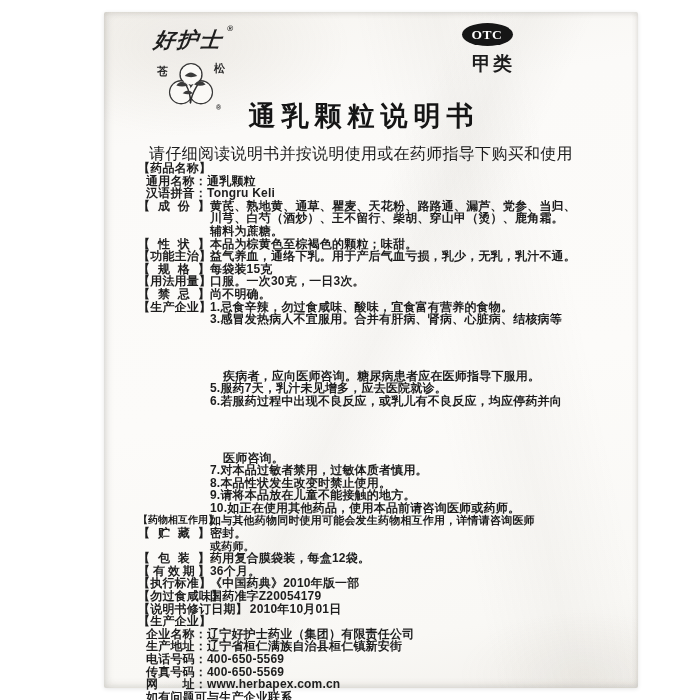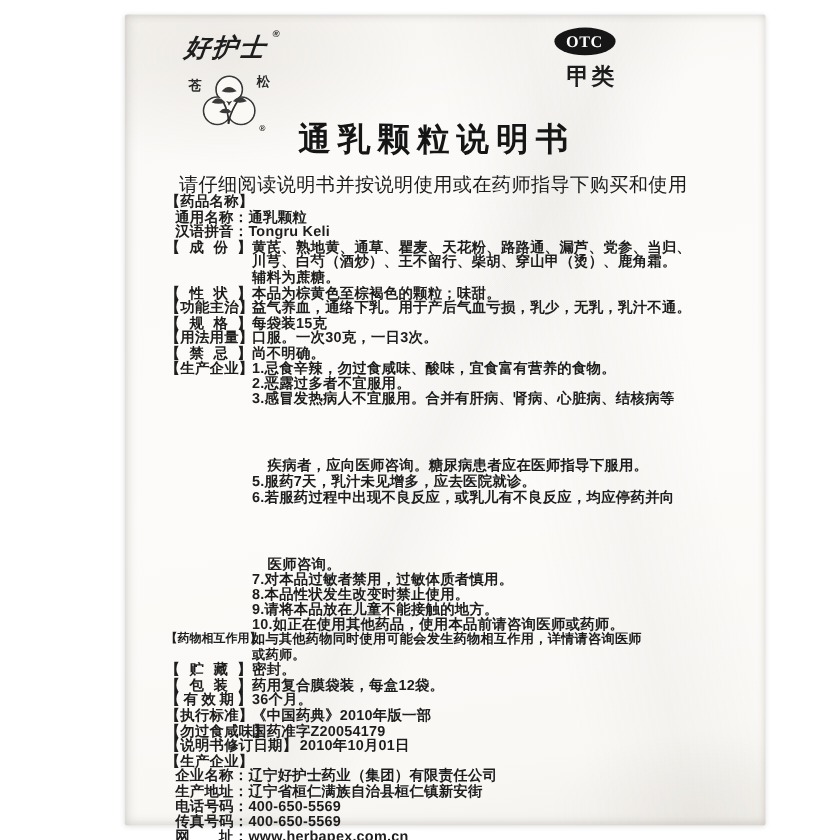--- a/index.html
+++ b/index.html
@@ -131,33 +131,32 @@
         <div class="row ind1"><span class="txt">汉语拼音：Tongru Keli</span></div>
         <div class="row"><span class="lbl">【成份】</span><span class="txt">黄芪、熟地黄、通草、瞿麦、天花粉、路路通、漏芦、党参、当归、</span></div>
         <div class="row ind2"><span class="txt">川芎、白芍（酒炒）、王不留行、柴胡、穿山甲（烫）、鹿角霜。</span></div>
         <div class="row ind2"><span class="txt">辅料为蔗糖。</span></div>
         <div class="row"><span class="lbl">【性状】</span><span class="txt">本品为棕黄色至棕褐色的颗粒；味甜。</span></div>
         <div class="row"><span class="lbl">【功能主治】</span><span class="txt">益气养血，通络下乳。用于产后气血亏损，乳少，无乳，乳汁不通。</span></div>
         <div class="row"><span class="lbl">【规格】</span><span class="txt">每袋装15克</span></div>
         <div class="row"><span class="lbl">【用法用量】</span><span class="txt">口服。一次30克，一日3次。</span></div>
         <div class="row"><span class="lbl">【禁忌】</span><span class="txt">尚不明确。</span></div>
         <div class="row"><span class="lbl">【生产企业】</span><span class="txt">1.忌食辛辣，勿过食咸味、酸味，宜食富有营养的食物。</span></div>
-        <div class="row ind2"><span class="txt">2.恶露过多者不宜服用。</span></div>
         <div class="row ind2"><span class="txt">3.感冒发热病人不宜服用。合并有肝病、肾病、心脏病、结核病等</span></div>
         <div class="row ind3"><span class="txt">疾病者，应向医师咨询。糖尿病患者应在医师指导下服用。</span></div>
         <div class="row ind2"><span class="txt">5.服药7天，乳汁未见增多，应去医院就诊。</span></div>
         <div class="row ind2"><span class="txt">6.若服药过程中出现不良反应，或乳儿有不良反应，均应停药并向</span></div>
         <div class="row ind3"><span class="txt">医师咨询。</span></div>
         <div class="row ind2"><span class="txt">7.对本品过敏者禁用，过敏体质者慎用。</span></div>
         <div class="row ind2"><span class="txt">8.本品性状发生改变时禁止使用。</span></div>
         <div class="row ind2"><span class="txt">9.请将本品放在儿童不能接触的地方。</span></div>
         <div class="row ind2"><span class="txt">10.如正在使用其他药品，使用本品前请咨询医师或药师。</span></div>
         <div class="row small-row"><span class="lbl condensed">【药物相互作用】</span><span class="txt">如与其他药物同时使用可能会发生药物相互作用，详情请咨询医师</span></div>
+        <div class="row"><span class="lbl">【贮藏】</span><span class="txt">密封。</span></div>
         <div class="row ind2 small-row"><span class="txt">或药师。</span></div>
-        <div class="row"><span class="lbl">【贮藏】</span><span class="txt">密封。</span></div>
         <div class="row"><span class="lbl">【包装】</span><span class="txt">药用复合膜袋装，每盒12袋。</span></div>
         <div class="row"><span class="lbl">【有效期】</span><span class="txt">36个月。</span></div>
         <div class="row"><span class="lbl">【执行标准】</span><span class="txt">《中国药典》2010年版一部</span></div>
         <div class="row"><span class="lbl">【勿过食咸味】</span><span class="txt">国药准字Z20054179</span></div>
         <div class="row"><span class="lbl wide">【说明书修订日期】</span><span class="txt">2010年10月01日</span></div>
         <div class="row"><span class="lbl">【生产企业】</span><span class="txt"></span></div>
         <div class="row ind1"><span class="txt">企业名称：辽宁好护士药业（集团）有限责任公司</span></div>
         <div class="row ind1"><span class="txt">生产地址：辽宁省桓仁满族自治县桓仁镇新安街</span></div>
         <div class="row ind1"><span class="txt">电话号码：400-650-5569</span></div>
         <div class="row ind1"><span class="txt">传真号码：400-650-5569</span></div>

